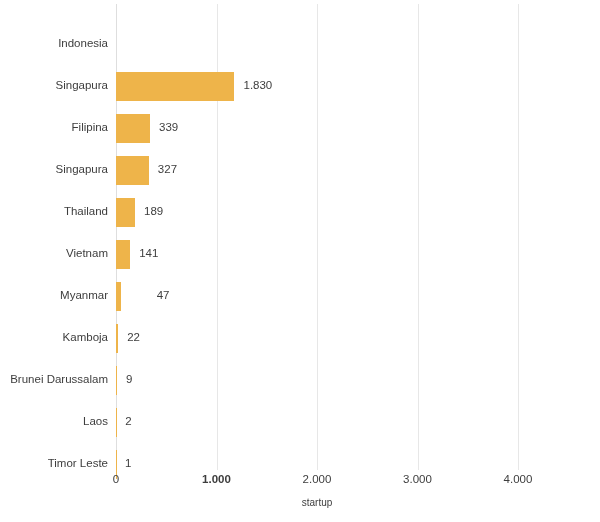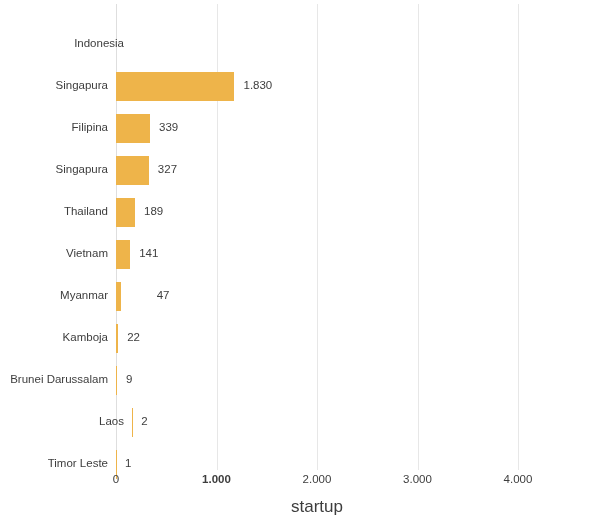--- a/index.html
+++ b/index.html
@@ -75,38 +75,38 @@
     top: 0;
     transform: translateX(-50%);
     font-size: 11.5px;
     line-height: 1;
     white-space: nowrap;
   }
   .x-title {
     position: absolute;
     top: 498px;
     transform: translateX(-50%);
-    font-size: 17px;
+    font-size: 10px;
     line-height: 1;
   }
 </style>
 </head>
 <body>
 
 <div class="chart">
   <div class="plot" id="plot">
       <div class="gridline" style="left: 0px; background: rgb(222, 222, 222);"></div>
       <div class="gridline" style="left: 100.5px; background: rgb(231, 231, 231);"></div>
       <div class="gridline" style="left: 201px; background: rgb(231, 231, 231);"></div>
       <div class="gridline" style="left: 301.5px; background: rgb(231, 231, 231);"></div>
       <div class="gridline" style="left: 402px; background: rgb(231, 231, 231);"></div>
     </div>
   <div class="rows" id="rows">
       <div class="row">
-        <div class="cat-label" style="color: rgb(61, 61, 61); padding-left: 16px;">Indonesia</div>
+        <div class="cat-label" style="color: rgb(61, 61, 61);">Indonesia</div>
       </div>
       <div class="row">
         <div class="cat-label" style="color: rgb(61, 61, 61);">Singapura</div>
         <div class="bar-track">
           <div class="bar" style="width: 118.49px; background: rgb(238, 180, 74);"></div>
           <div class="val-label" style="color: rgb(61, 61, 61);">1.830</div>
         </div>
       </div>
       <div class="row">
         <div class="cat-label" style="color: rgb(61, 61, 61);">Filipina</div>
@@ -151,21 +151,21 @@
         </div>
       </div>
       <div class="row">
         <div class="cat-label" style="color: rgb(61, 61, 61);">Brunei Darussalam</div>
         <div class="bar-track">
           <div class="bar" style="width: 0.9045px; background: rgb(238, 180, 74);"></div>
           <div class="val-label" style="color: rgb(61, 61, 61);">9</div>
         </div>
       </div>
       <div class="row">
-        <div class="cat-label" style="color: rgb(61, 61, 61); padding-left: 16px;">Laos</div>
+        <div class="cat-label" style="color: rgb(61, 61, 61);">Laos</div>
         <div class="bar-track">
           <div class="bar" style="width: 0.201px; background: rgb(238, 180, 74);"></div>
           <div class="val-label" style="color: rgb(61, 61, 61);">2</div>
         </div>
       </div>
       <div class="row">
         <div class="cat-label" style="color: rgb(61, 61, 61);">Timor Leste</div>
         <div class="bar-track">
           <div class="bar" style="width: 0.1005px; background: rgb(238, 180, 74);"></div>
           <div class="val-label" style="color: rgb(61, 61, 61);">1</div>

